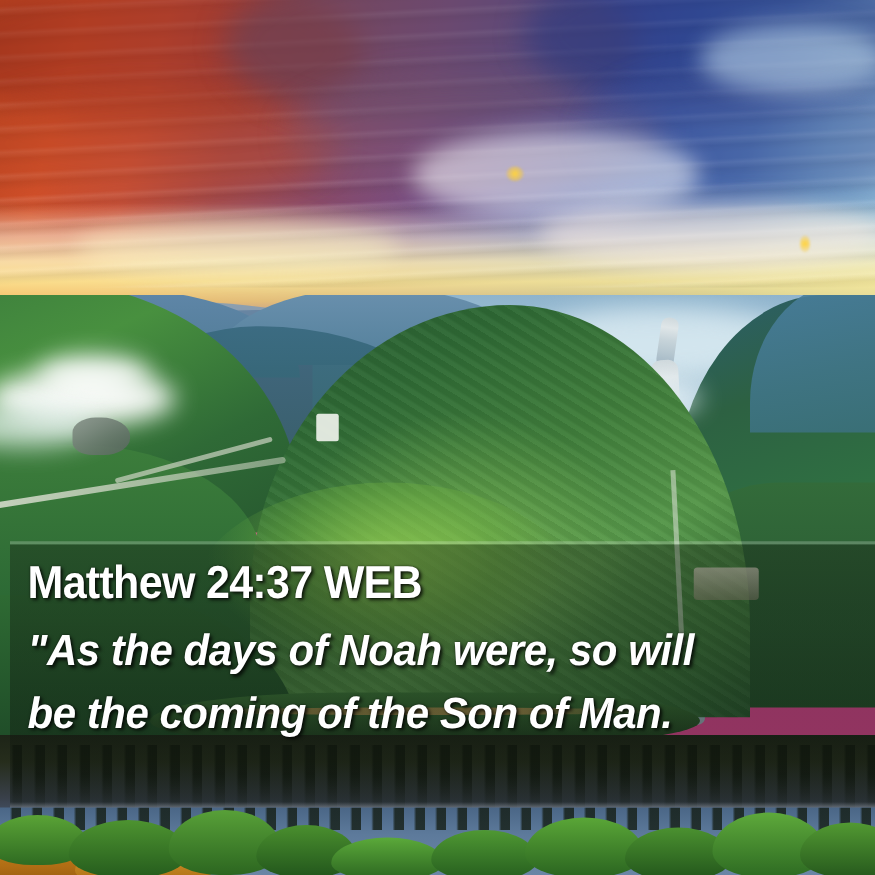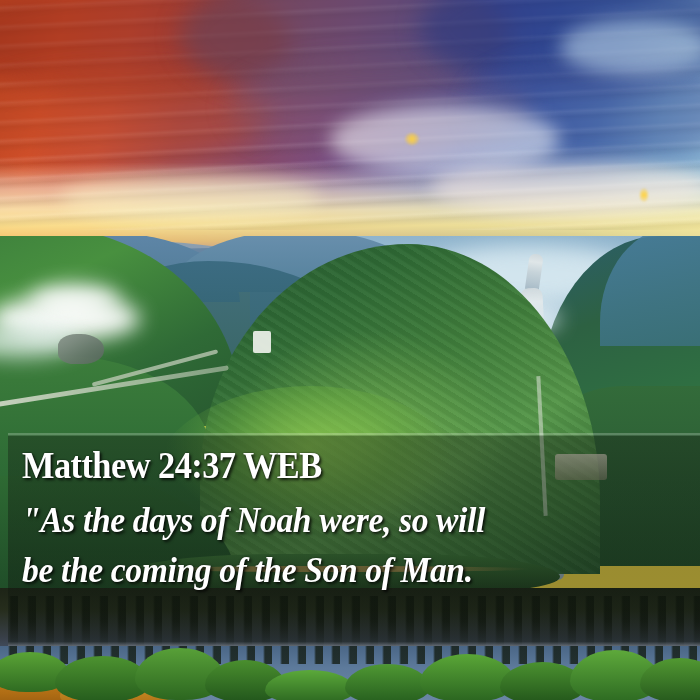--- a/index.html
+++ b/index.html
@@ -5,22 +5,22 @@
   html, body {
     margin: 0;
     padding: 0;
     background: #000;
   }
   #scene {
     position: relative;
     width: 700px;
     height: 700px;
     overflow: hidden;
-    font-family: Liberation Serif, serif;
-    background: #fde047;
+    font-family: Liberation Sans, sans-serif;
+    background: #ec4899;
   }
 
   
   .sky {
     position: absolute;
     left: 0; top: 0;
     width: 700px; height: 262px;
     background:
       linear-gradient(to bottom,
         rgba(255,255,255,0) 0%,

